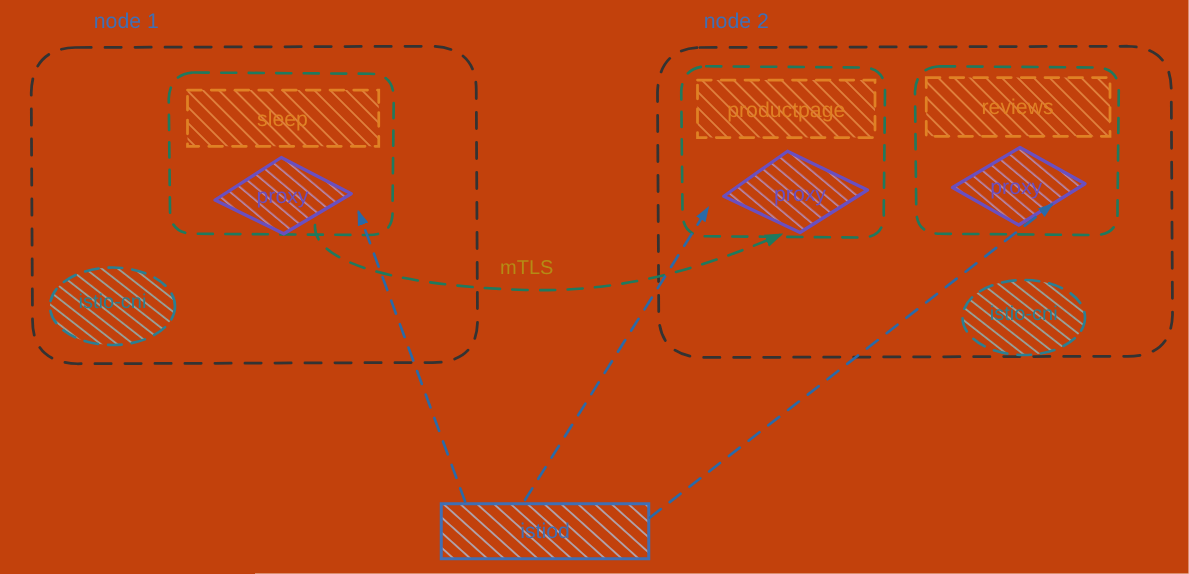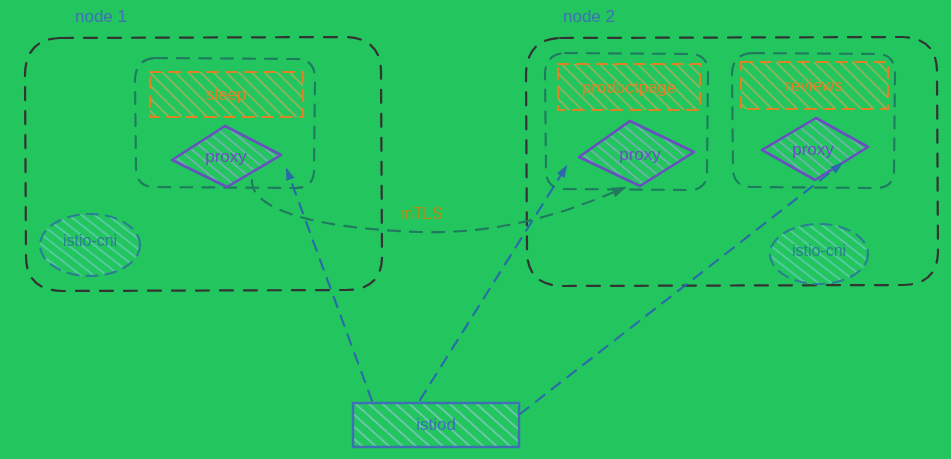--- a/index.html
+++ b/index.html
@@ -4,21 +4,21 @@
 <style>
   html, body {
     margin: 0;
     padding: 0;
     background: #ffffff;
   }
   #canvas-wrap {
     position: relative;
     width: 951px;
     height: 459px;
-    background: #22c55e;
+    background: #c2410c;
     font-family: "Liberation Sans", sans-serif;
     overflow: hidden;
   }
   svg#diagram {
     position: absolute;
     left: 0;
     top: 0;
     width: 951px;
     height: 459px;
   }

